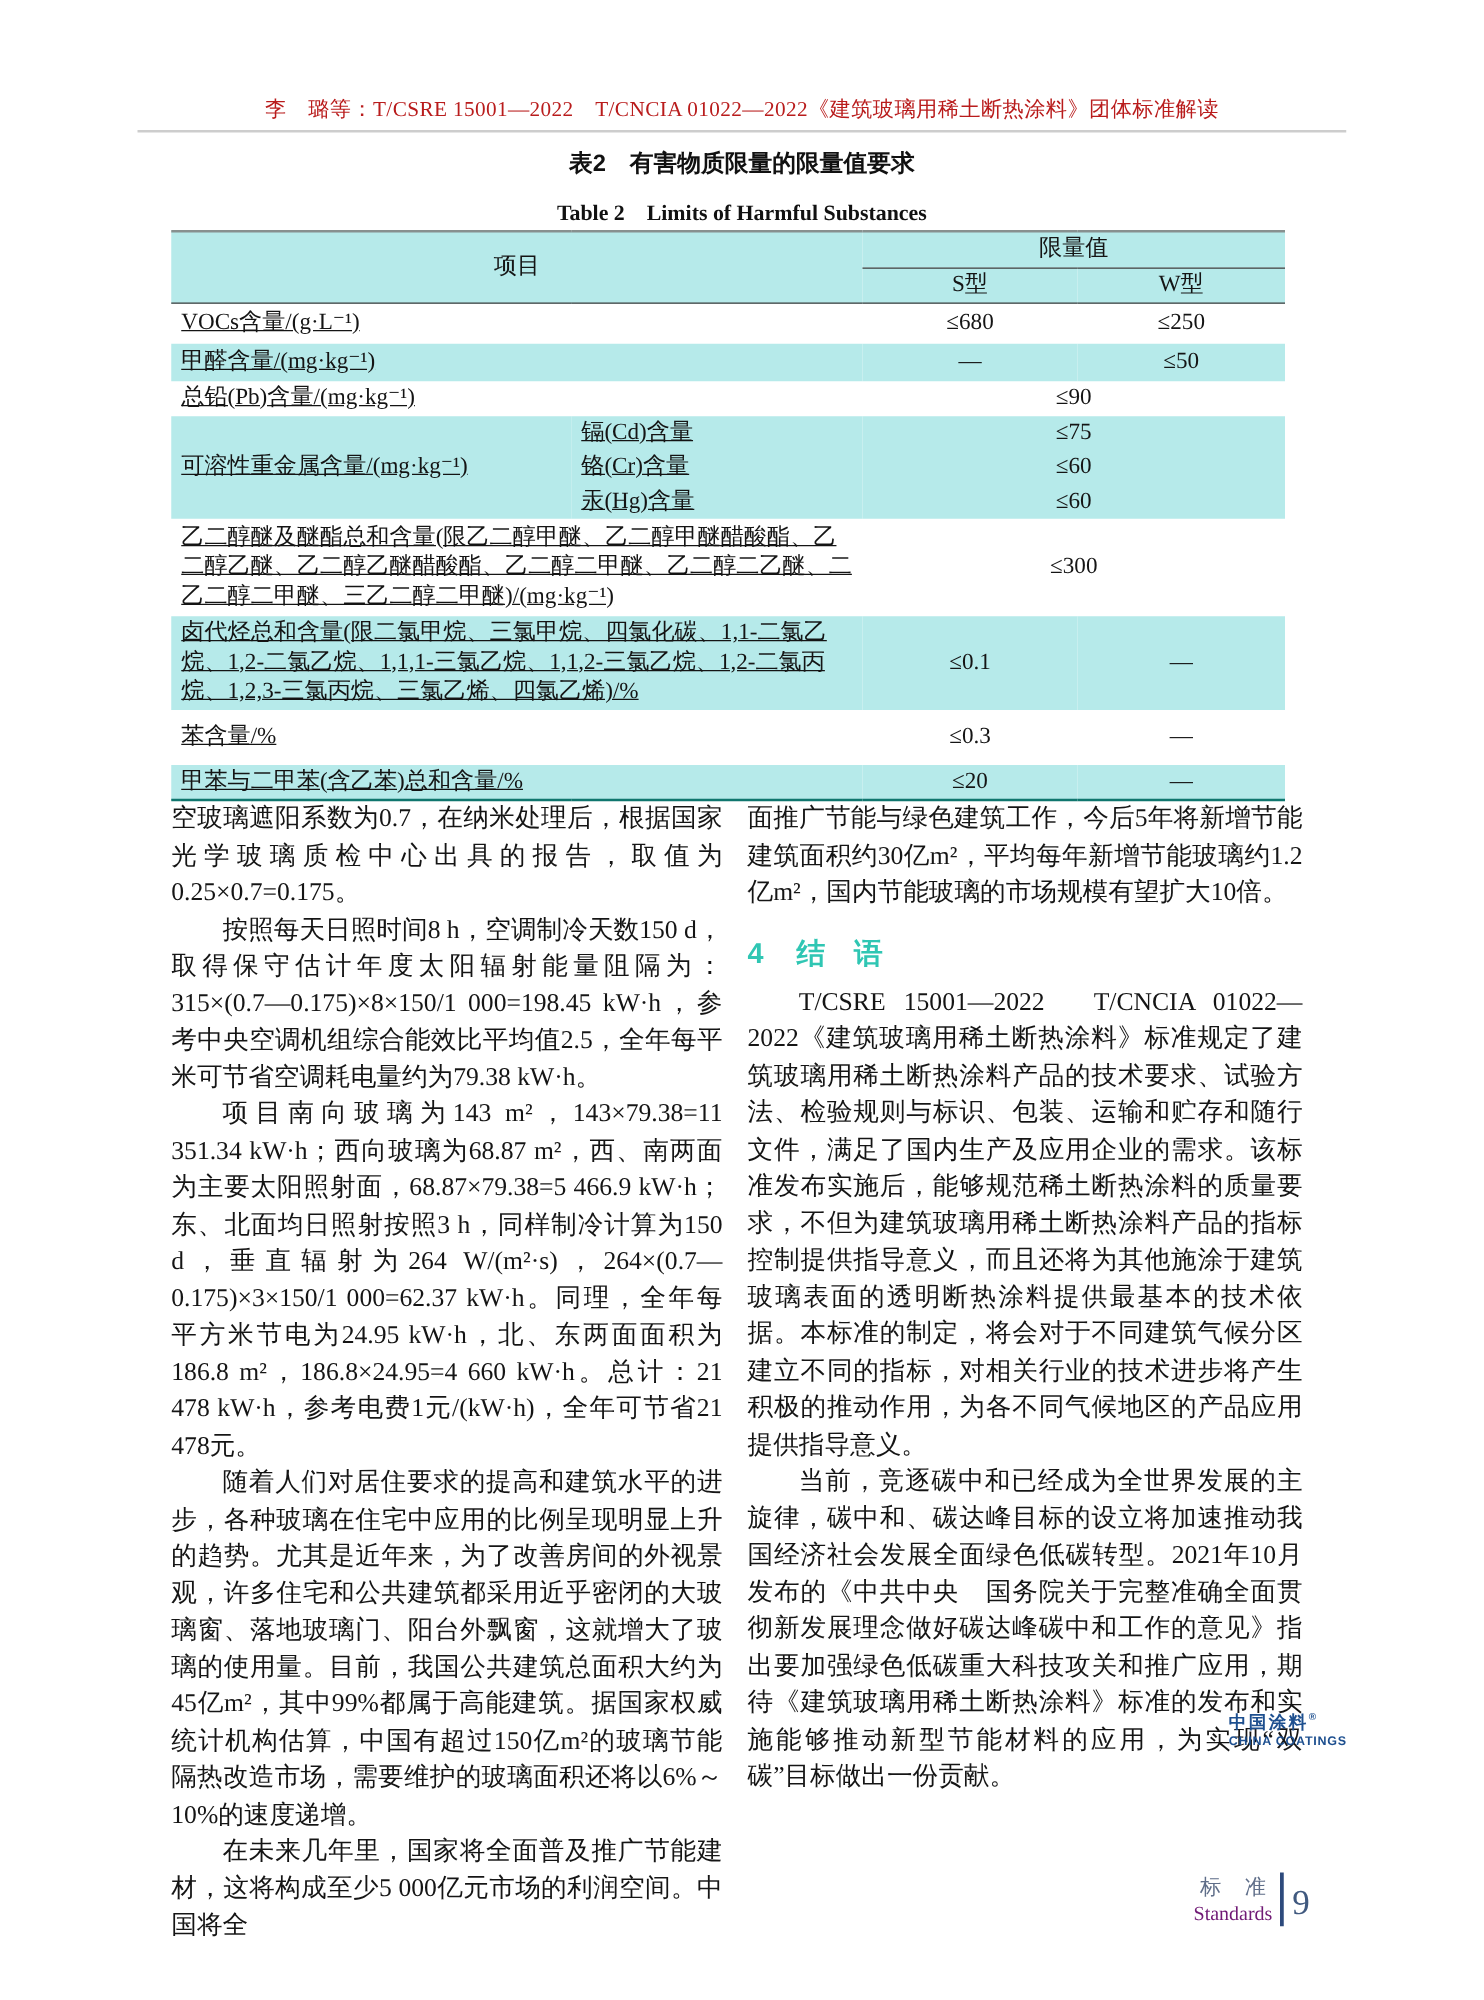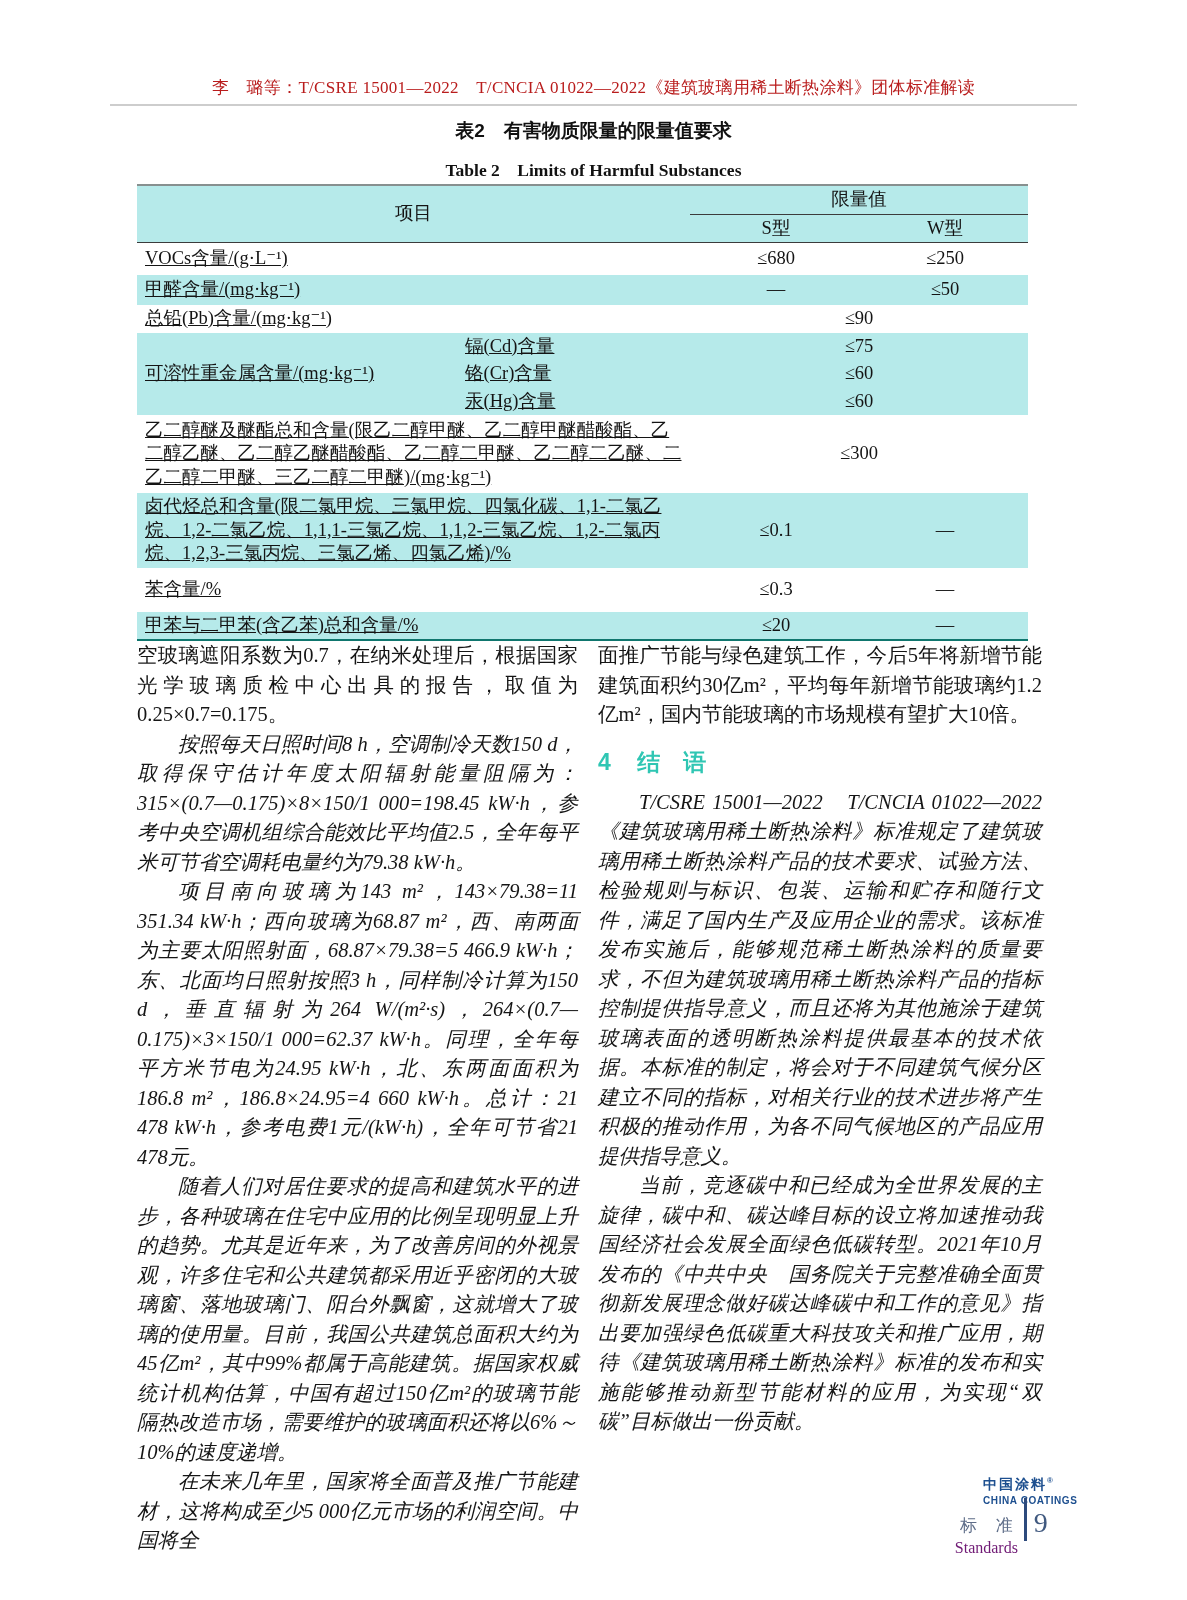--- a/index.html
+++ b/index.html
@@ -32,35 +32,35 @@
   .htable .c{text-align:center;}
   .htable .lbl{text-align:left;text-decoration:underline;}
   .htable tr.sh{background:#b6eaea;}
   .limit-th{border-bottom:1px solid #3c3c3c;}
   .hdr-last th,.item-th{border-bottom:1px solid #3c3c3c;}
   
   .col{position:absolute;width:441px;}
   .col-left{left:137px;top:641px;}
   .col-right{left:598px;top:641px;width:444px;}
   .body-p{margin:0;text-align:justify;font-size:20.5px;line-height:29.5px;color:#151515;}
-  .body-p.ind{text-indent:2em;font-style:italic;}
+  .body-p.ind{text-indent:2em;}
   .sec-head{
     margin:17px 0 11px 0;font-family:"Liberation Sans","DejaVu Sans",sans-serif;
     font-size:23px;font-weight:bold;color:#2fc6b3;line-height:30px;
   }
   .sec-head .sec-num{margin-right:20px;}
   
-  .logo{position:absolute;left:983px;top:1476px;width:70px;text-align:center;color:#1d4f8f;
+  .logo{position:absolute;left:983px;top:1369px;width:70px;text-align:center;color:#1d4f8f;
         font-family:"Liberation Sans","DejaVu Sans",sans-serif;}
   .logo-zh{font-size:14px;font-weight:bold;letter-spacing:2px;white-space:nowrap;}
   .logo-zh .reg{font-size:8px;vertical-align:top;letter-spacing:0;}
   .logo-en{font-size:10px;font-weight:bold;letter-spacing:0.6px;margin-top:1px;white-space:nowrap;}
   
   .page-footer{position:absolute;left:953px;top:1498px;display:flex;align-items:flex-start;}
-  .f-left{text-align:center;margin-right:4px;margin-top:16px;}
+  .f-left{text-align:center;margin-right:4px;}
   .f-zh{font-size:17px;color:#5f6e89;letter-spacing:7px;white-space:nowrap;
         font-family:"Liberation Sans","DejaVu Sans",sans-serif;padding-left:7px;}
   .f-en{font-size:16px;color:#701a75;margin-top:2px;}
   .f-bar{width:3px;height:43px;background:#2d4a7c;margin:0 7px 0 0;}
   .f-num{font-size:28px;color:#40597f;padding-top:9px;}
 </style>
 </head>
 <body>
 
 <div class="page">

